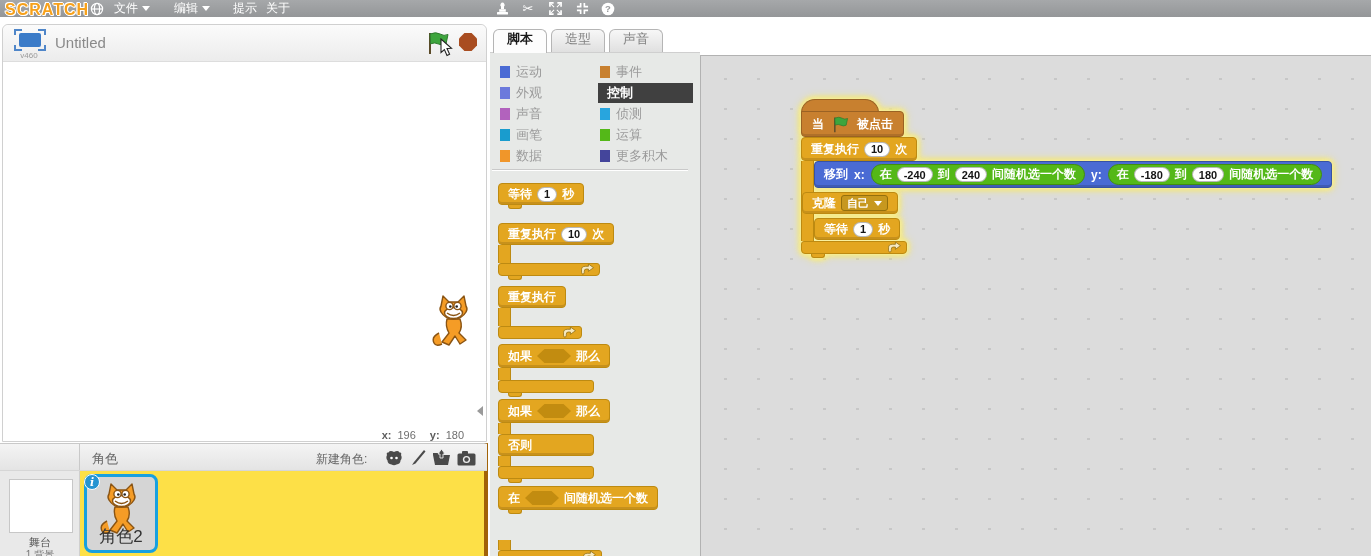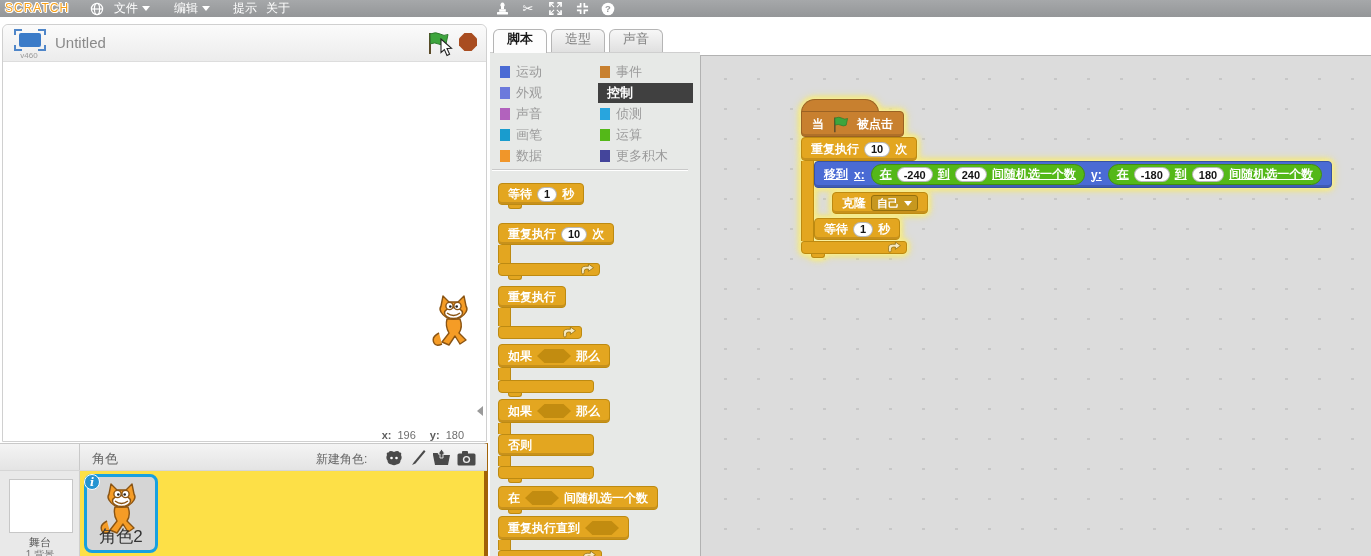--- a/index.html
+++ b/index.html
@@ -4,21 +4,21 @@
 <style>
   html,body{margin:0;padding:0;background:#fff;}
   *{box-sizing:border-box;}
   #app{position:relative;width:1371px;height:556px;background:#fff;overflow:hidden;
        font-family:"Liberation Sans","DejaVu Sans",sans-serif;-webkit-font-smoothing:antialiased;}
   .abs{position:absolute;}
 
   
   .menubar{position:absolute;left:0;top:0;width:1371px;height:17px;
            background:linear-gradient(#a6a8aa,#949698);display:flex;align-items:center;color:#fff;}
-  .logo{position:absolute;left:5px;top:1px;font-size:12px;font-weight:400;letter-spacing:1px;color:#f7a11b;
+  .logo{position:absolute;left:5px;top:1px;font-size:16px;font-weight:700;letter-spacing:1px;color:#f7a11b;
         text-shadow:-1px 0 #fff,1px 0 #fff,0 -1px #fff,0 1px #fff,-1px -1px #fff,1px 1px #fff;}
   .menu-item{position:absolute;top:0;height:17px;display:flex;align-items:center;gap:4px;
              font-size:12px;font-weight:normal;color:#fff;cursor:default;}
   .dn-arrow{width:0;height:0;border-left:4px solid transparent;border-right:4px solid transparent;border-top:5px solid #fff;}
   .tb-icon{position:absolute;top:1px;width:16px;height:15px;display:flex;align-items:center;justify-content:center;}
 
   
   .stage-panel{position:absolute;left:2px;top:24px;width:485px;height:418px;background:#fff;
                border:1px solid #d0d0d0;border-radius:6px 6px 0 0;}
   .stage-header{position:absolute;left:0;top:0;width:483px;height:37px;
@@ -91,21 +91,21 @@
                background-size:33px 30px;background-position:8px 8px;}
   .script-stack{position:absolute;left:100px;top:43px;
                 filter:drop-shadow(0 0 2px #fbf3a6) drop-shadow(0 0 3px #f2e67c) drop-shadow(0 0 2px #f2e67c);}
   .hatblk{position:absolute;left:0;top:12px;height:26px;display:inline-flex;align-items:center;gap:7px;
           padding:0 10px;background:#c8802f;border:1px solid #9a6224;border-radius:0 4px 4px 4px;
           color:#fff;font-weight:bold;font-size:12px;white-space:nowrap;box-shadow:inset 0 -2px 0 rgba(0,0,0,.12);}
   .hatcap{position:absolute;left:0;top:0;width:78px;height:14px;background:#c8802f;border:1px solid #9a6224;
           border-bottom:none;border-radius:40px 40px 0 0;}
   .mblk{position:absolute;display:inline-flex;align-items:center;gap:6px;height:27px;padding:0 9px;
         background:#4a6bd4;border:1px solid #3752a3;border-radius:4px;color:#fff;font-weight:bold;font-size:12px;
-        white-space:nowrap;box-shadow:inset 0 -2px 0 rgba(0,0,0,.15);text-decoration:underline;}
+        white-space:nowrap;box-shadow:inset 0 -2px 0 rgba(0,0,0,.15);}
   .oval{background:#54b818;border:1px solid #418e0d;border-radius:12px;height:21px;padding:0 8px;
         display:inline-flex;align-items:center;gap:5px;color:#fff;font-size:12px;font-weight:bold;}
 </style>
 </head>
 <body>
 
 <div id="app">
 
   <svg width="0" height="0" style="position:absolute">
     <symbol id="cat" viewBox="0 0 44 56">
@@ -363,24 +363,20 @@
     <div class="arm" style="left:8px;top:413px;width:96px"></div>
     <div class="bump" style="left:18px;top:426px"></div>
 
     <div class="blk tall" style="left:8px;top:433px">
       <span>在</span>
       <span class="hexhole"></span>
       <span>间随机选一个数</span>
     </div>
     <div class="bump" style="left:18px;top:457px"></div>
 
-    <div class="blk tall" style="left:8px;top:463px">
-      <span>重复执行直到</span>
-      <span class="hexhole"></span>
-    </div>
     <div class="spine" style="left:8px;top:487px;height:10px"></div>
     <div class="arm" style="left:8px;top:497px;width:104px">
       <svg width="13" height="11" viewBox="0 0 14 12">
           <use href="#looparrow"></use>
         </svg>
     </div>
   </div>
 
   <div class="script-area">
     <div class="script-stack">
@@ -413,21 +409,21 @@
         <span>y:</span>
         <span class="oval">
           <span>在</span>
           <span class="pill">-180</span>
           <span>到</span>
           <span class="pill">180</span>
           <span>间随机选一个数</span>
         </span>
       </div>
 
-      <div class="blk" style="left:31px;top:93px">
+      <div class="blk" style="left:1px;top:93px">
         <span>克隆</span>
         <span class="dropdown">
           <span>自己</span>
           <span class="dd-arrow"></span>
         </span>
       </div>
 
       <div class="blk" style="left:13px;top:119px">
         <span>等待</span>
         <span class="pill">1</span>

